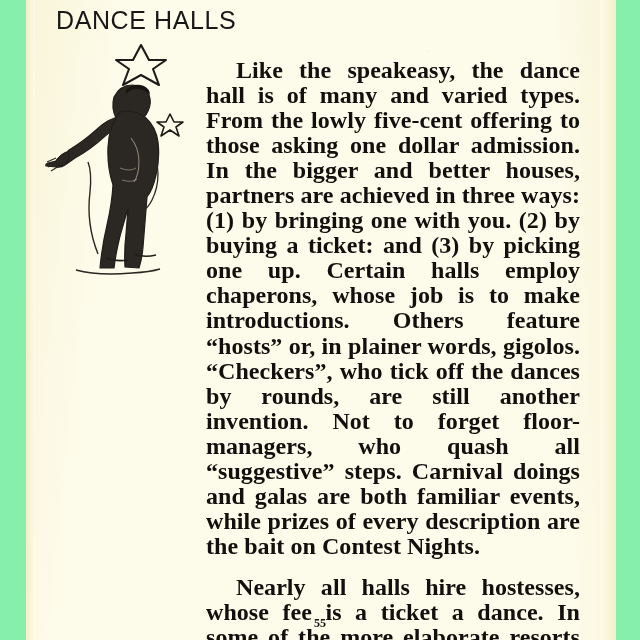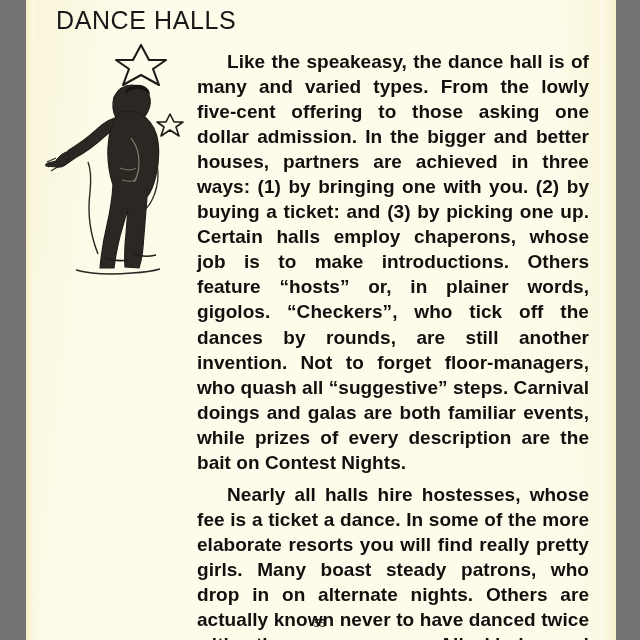--- a/index.html
+++ b/index.html
@@ -11,21 +11,21 @@
     width: 640px;
     height: 640px;
     overflow: hidden;
     font-family: "Liberation Serif", serif;
   }
 
   #page-scan {
     position: relative;
     width: 640px;
     height: 640px;
-    background: #737373;
+    background: #86efac;
   }
 
   
   .paper {
     position: absolute;
     left: 26px;
     top: 0;
     width: 590px;
     height: 640px;
     background: #fdfbe9;
@@ -65,26 +65,26 @@
   }
 
   
   .column {
     position: absolute;
     left: 190px;
     top: 42px;
     width: 406px;
   }
   .para {
-    margin: 7px;
+    margin: 16px;
     text-align: justify;
     text-align-last: left;
     text-justify: inter-word;
-    font-family: Liberation Sans, sans-serif;
-    font-size: 19px;
+    font-family: Liberation Serif, serif;
+    font-size: 24px;
     line-height: 25.05px;
     color: #12100e;
     text-indent: 30px;
     font-weight: 600;
     letter-spacing: .05px;
     -webkit-font-smoothing: none;
   }
   .para + .para { margin-top: 0; }
 
   

